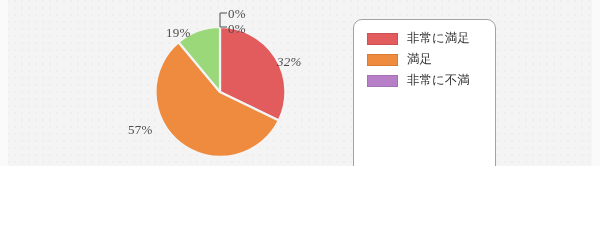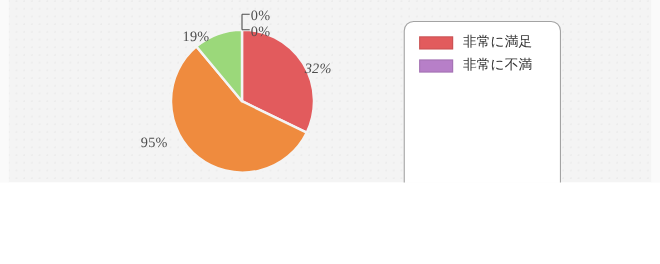--- a/index.html
+++ b/index.html
@@ -63,21 +63,21 @@
 
   #label-red      { left: 277px; top: 55px; font-style: italic; }
   #label-orange   { left: 128px; top: 123px; }
   #label-green    { left: 166px; top: 26px; }
   #label-blue     { left: 228px; top: 7px;  }
   #label-purple   { left: 228px; top: 22px; }
 
   
   #legend {
     position: absolute;
-    left: 367px;
+    left: 353px;
     top: 19px;
     width: 143px;
     height: 164px;
     box-sizing: border-box;
     background: #ffffff;
     border: 1px solid #a3a3a3;
     border-radius: 9px;
     padding: 8px 0 0 0;
   }
 
@@ -128,36 +128,40 @@
 
       <g stroke="#4d4d4d" stroke-width="1" fill="none">
         <path d="M 220 27 L 220 13"></path>
         <path d="M 220 13 L 227 13"></path>
         <path d="M 220 27 L 227 27"></path>
       </g>
     </svg>
 
     <div class="pie-label" id="label-red">32%</div>
 
-    <div class="pie-label" id="label-orange">95%</div>
+    <div class="pie-label" id="label-orange">57%</div>
 
     <div class="pie-label" id="label-green">19%</div>
 
     <div class="pie-label" id="label-blue">0%</div>
 
     <div class="pie-label" id="label-purple">0%</div>
   </div>
 
   <div id="legend">
 
     <div class="legend-item">
       <span class="legend-swatch" style="background:#e25b5d"></span>
       <span class="legend-label">非常に満足</span>
     </div>
 
+    <div class="legend-item">
+      <span class="legend-swatch" style="background:#ef8b3e"></span>
+      <span class="legend-label">満足</span>
+    </div>
 
 
 
     <div class="legend-item">
       <span class="legend-swatch" style="background:#b77fc8"></span>
       <span class="legend-label">非常に不満</span>
     </div>
   </div>
 </div>
 

